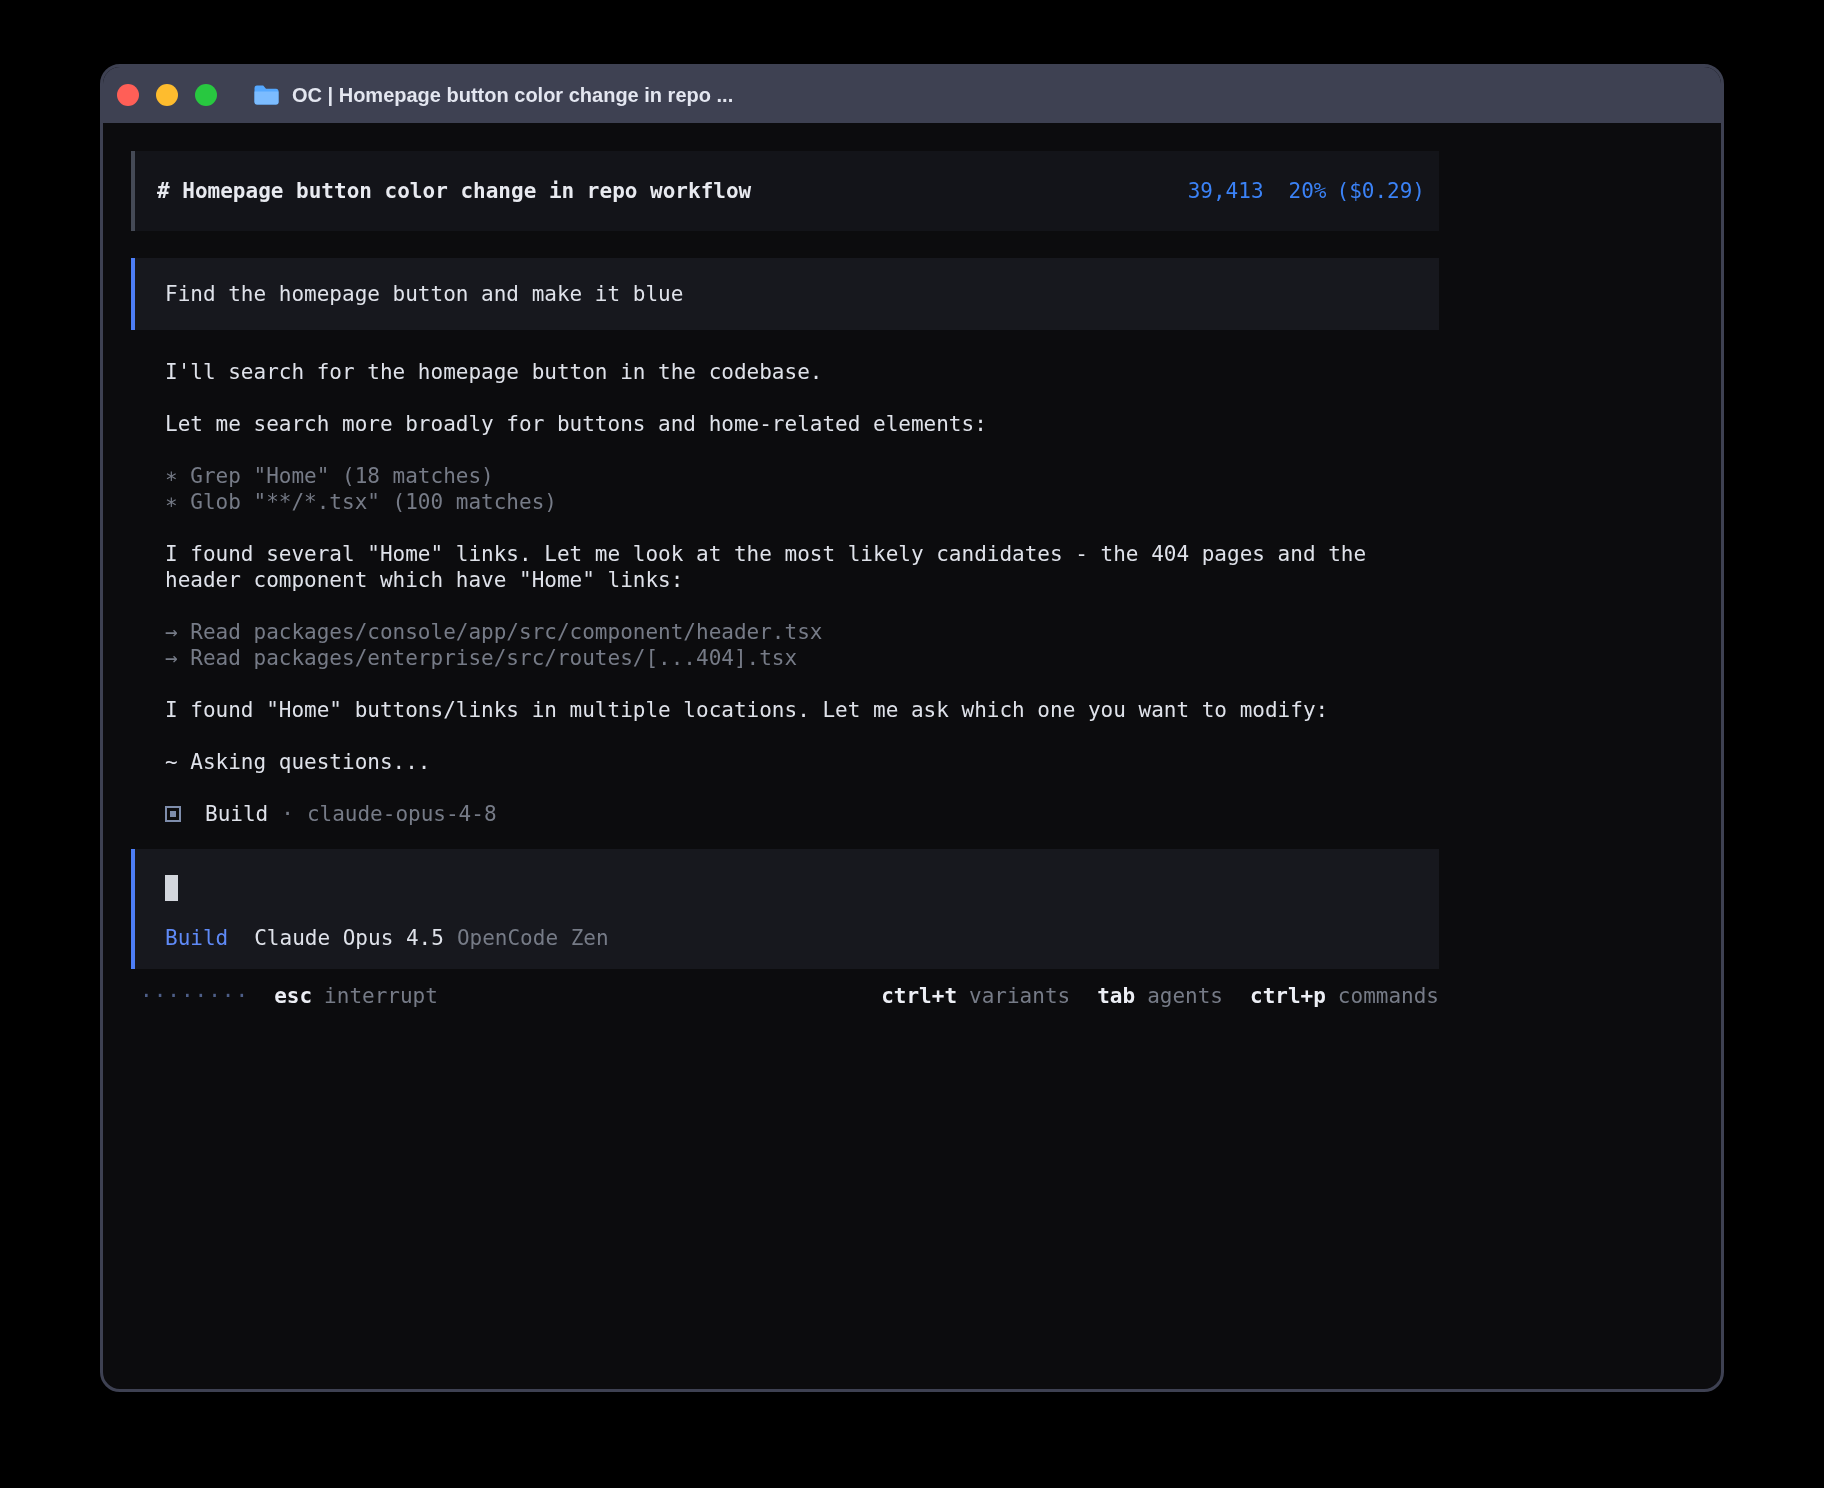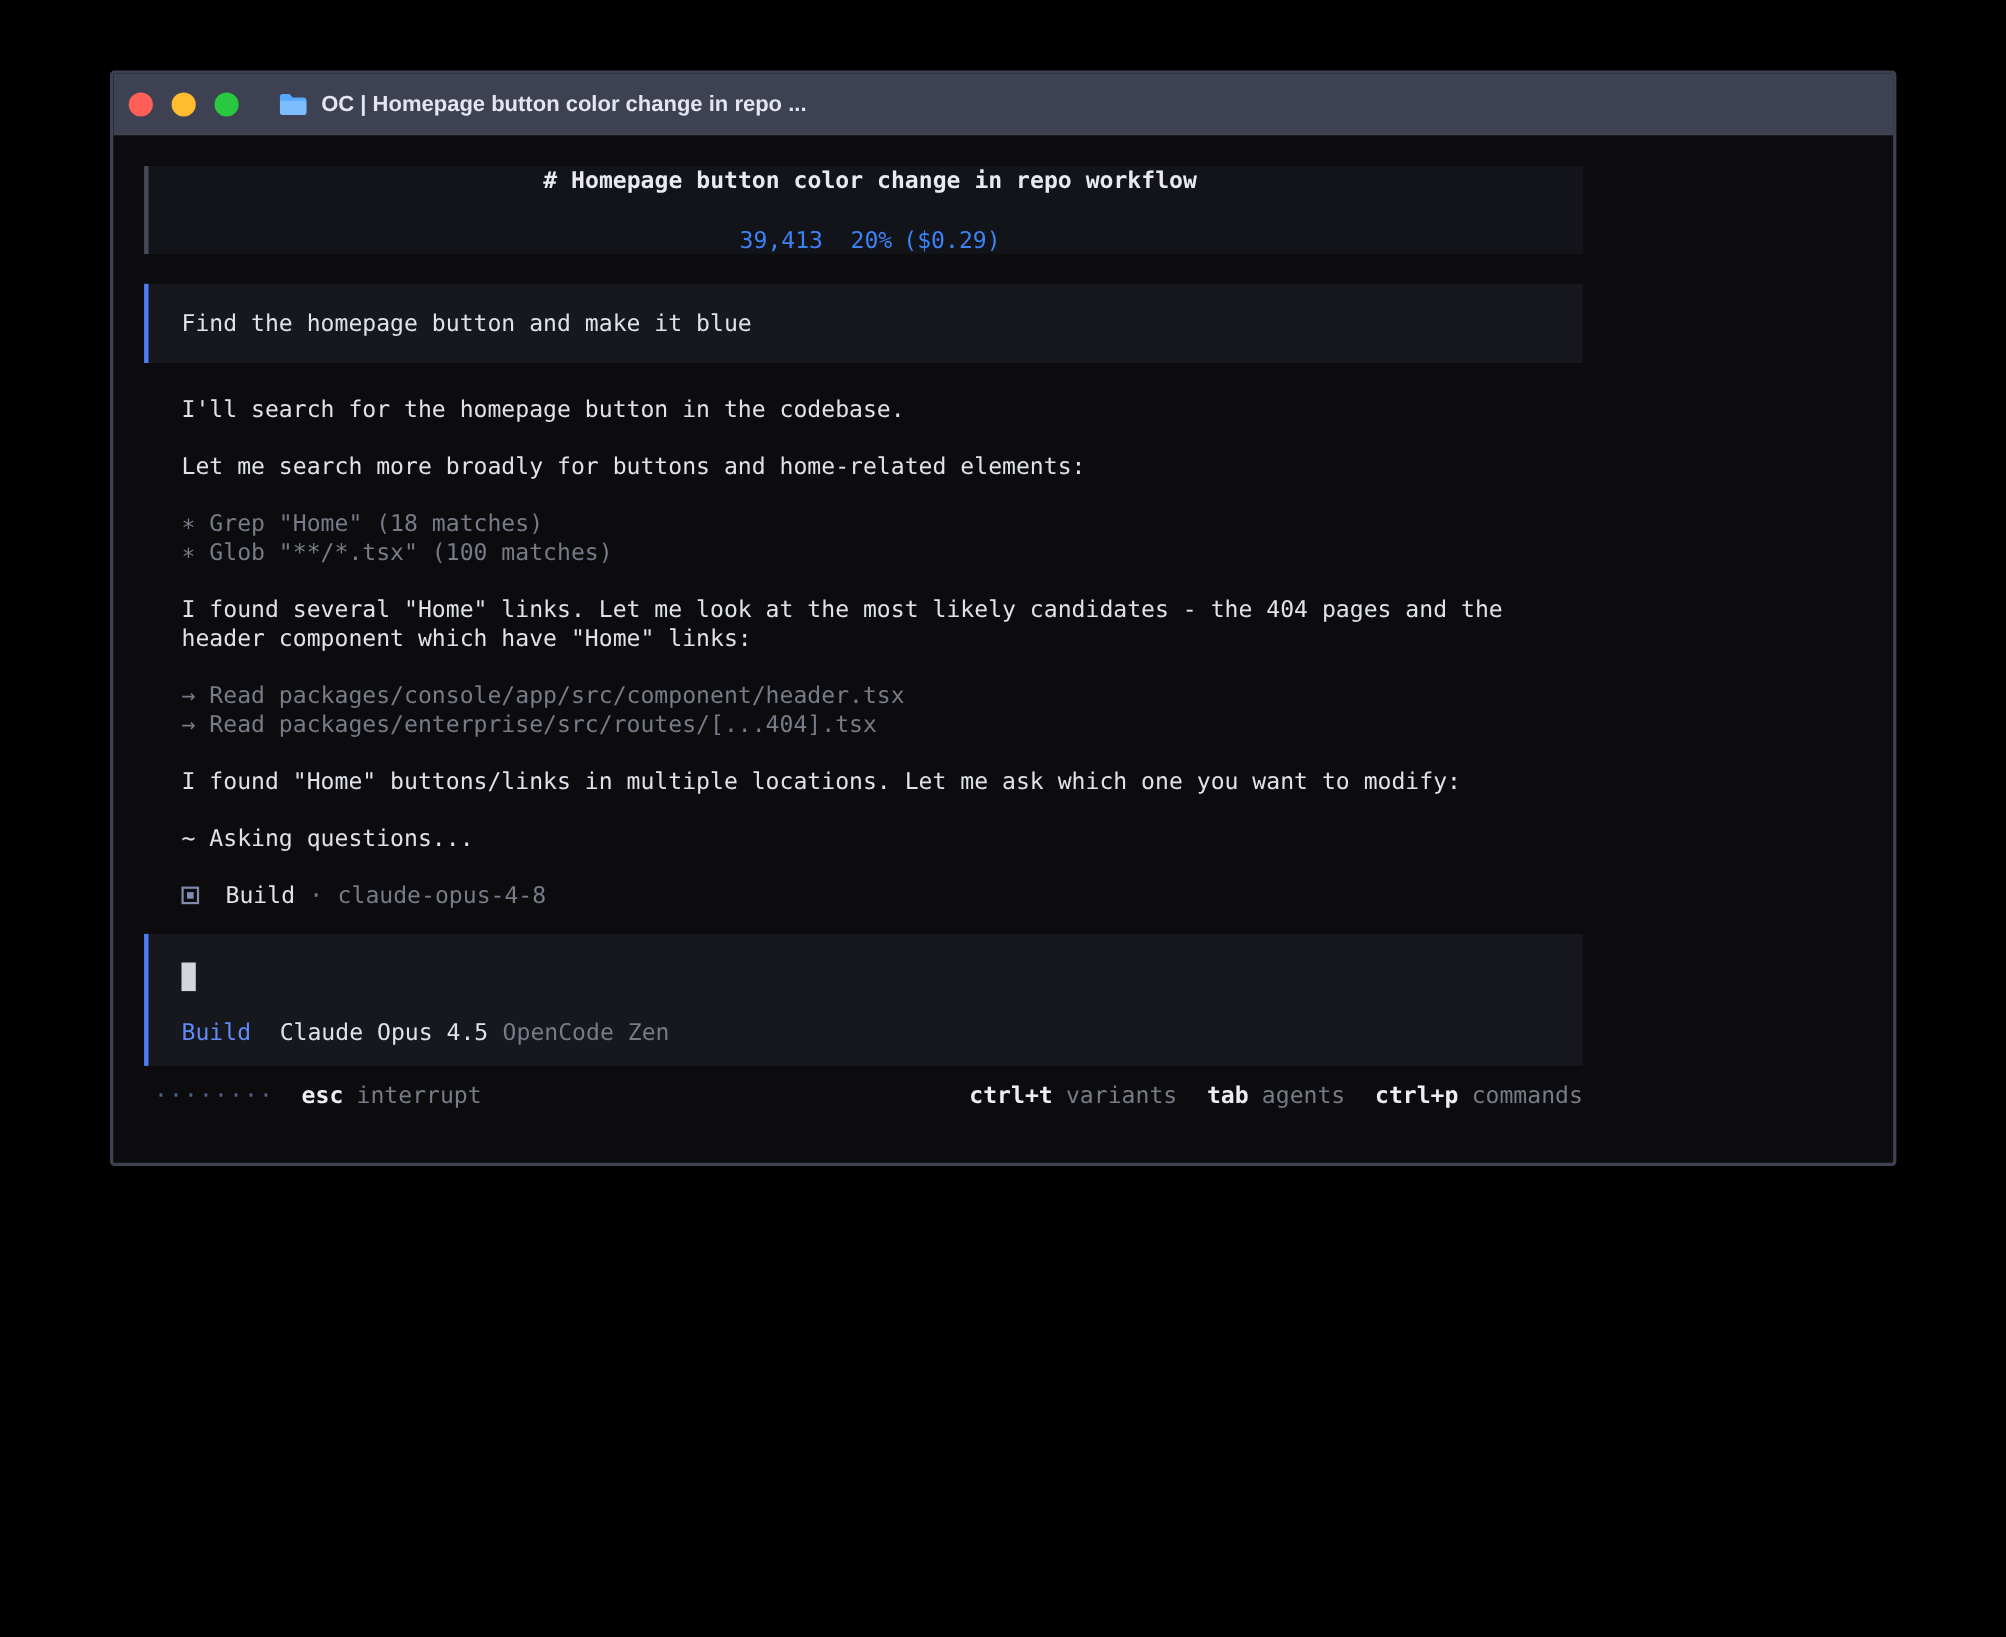--- a/index.html
+++ b/index.html
@@ -5,25 +5,25 @@
   html,body{margin:0;padding:0;}
   body{
     width:1824px;height:1488px;
     background:#000;
     position:relative;
     overflow:hidden;
     font-family:"DejaVu Sans Mono","Liberation Mono",monospace;
   }
   .window{
     position:absolute;left:100px;top:64px;
-    width:1624px;height:996px;
+    width:1624px;height:1328px;
     box-sizing:border-box;
     background:#0c0c0e;
     border:3px solid #3e4152;
-    border-radius:4px;
+    border-radius:20px;
     overflow:hidden;
   }
   
   .titlebar{
     height:56px;
     background:#3e4152;
     display:flex;align-items:center;
     padding:0 16px 0 14px;
   }
   .lights{display:flex;align-items:center;gap:17px;}
@@ -50,21 +50,20 @@
     background:#17181e;
     border-left:4px solid #4d7ef7;
   }
   .hdr{
     height:80px;
     background:#131419;
     border-left-color:#454a56;
     display:flex;align-items:center;justify-content:space-between;
     padding:0 14px 0 22px;
     margin-bottom:27px;
-    flex-direction:column;
   }
   .hdr-title{font-weight:700;color:#e8eaf0;white-space:nowrap;}
   .hdr-stats{color:#3b82f6;white-space:nowrap;}
   .hdr-stats .pct{margin-left:25px;margin-right:10px;}
   .user{
     height:72px;
     display:flex;align-items:center;
     padding:0 20px 0 30px;
     margin-bottom:29px;
     text-align:center;

